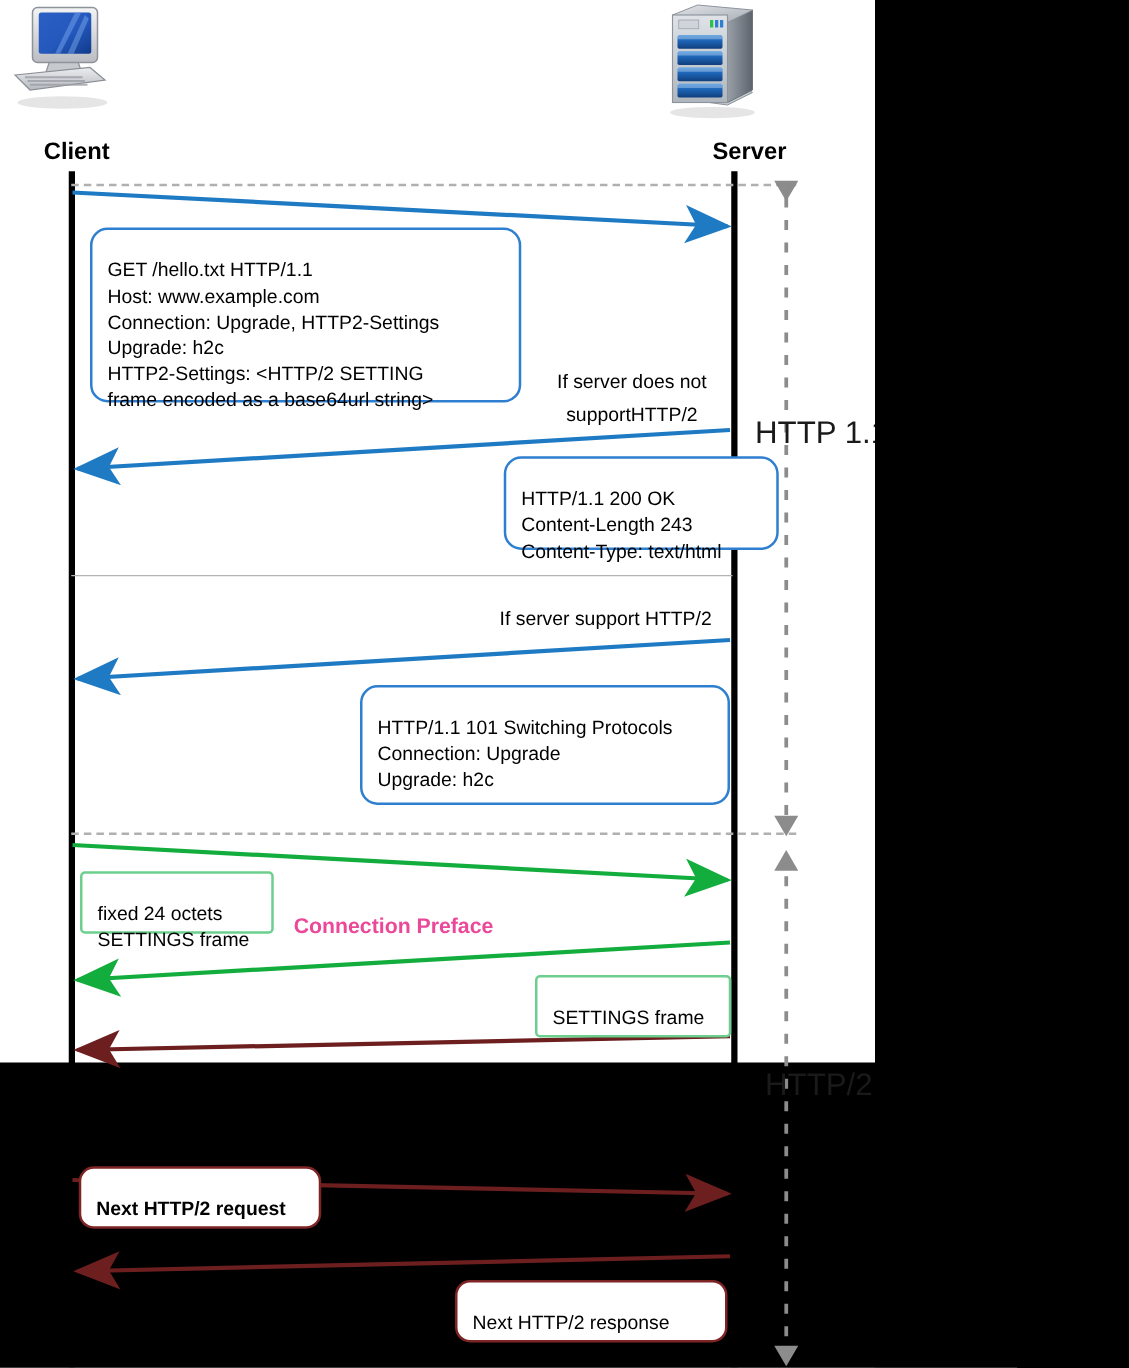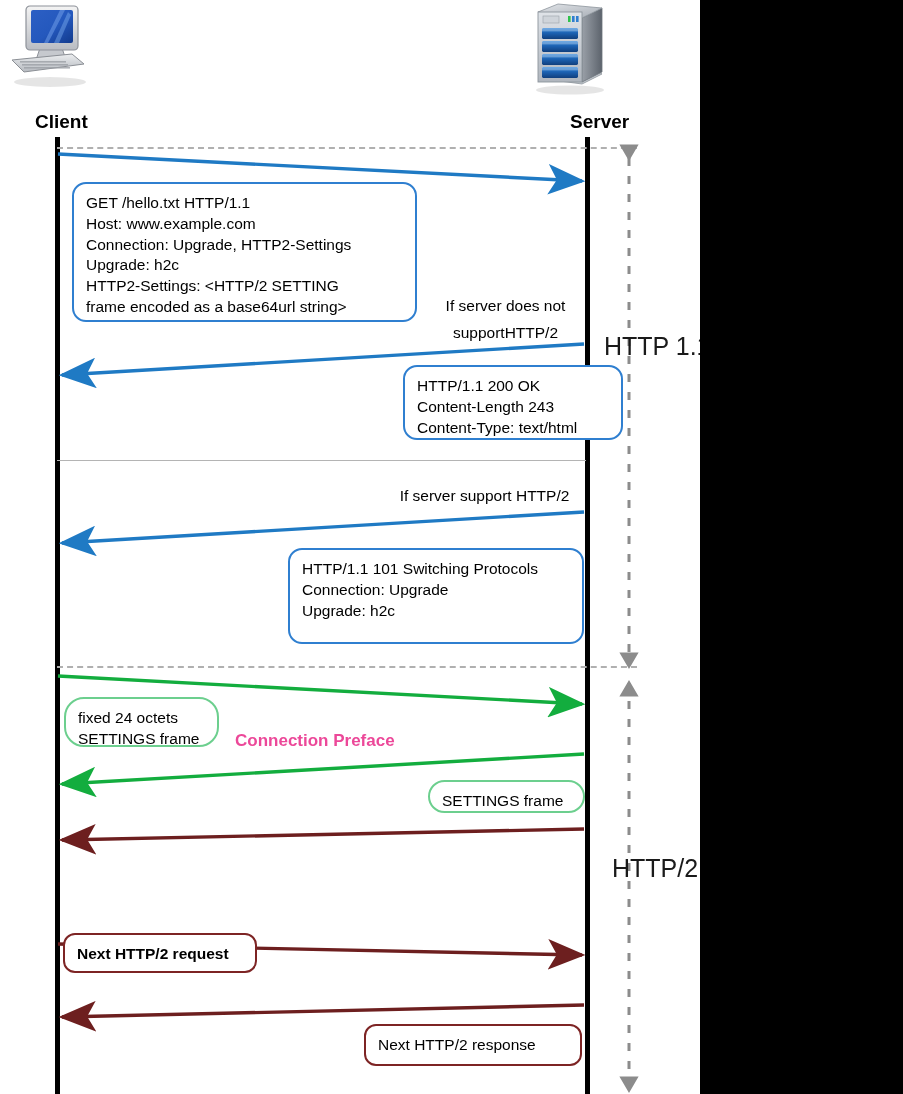--- a/index.html
+++ b/index.html
@@ -12,21 +12,21 @@
     height: 1094px;
     position: relative;
     overflow: hidden;
     font-family: "Liberation Sans", sans-serif;
   }
   
   #canvas {
     position: absolute;
     left: 0; top: 0;
     width: 700px;
-    height: 1094px;
+    height: 850px;
     background: #ffffff;
   }
   #black-right {
     position: absolute;
     left: 700px; top: 0;
     width: 203px; height: 1094px;
     background: #000000;
   }
 
   
@@ -60,27 +60,27 @@
     border-top: 2px dashed #b0b0b0;
   }
 
   
   .note {
     position: absolute;
     box-sizing: border-box;
     background: #ffffff;
     border-radius: 14px;
     border: 2px solid #2f7fd0;
-    padding: 9px 12px;
+    padding: 23px 12px;
     font-size: 15.5px;
     line-height: 1.34;
     color: #000;
     white-space: pre-line;
   }
-  .note.green { border-color: #6ccf8e; border-radius: 20px; }
+  .note.green { border-color: #6ccf8e; border-radius: 4px; }
   .note.maroon { border-color: #7d2424; border-radius: 12px; }
   .note.loose { line-height: 1.9; }
 
   
   .plain-label {
     position: absolute;
     font-size: 15.5px;
     color: #000;
     white-space: pre-line;
     line-height: 1.75;

